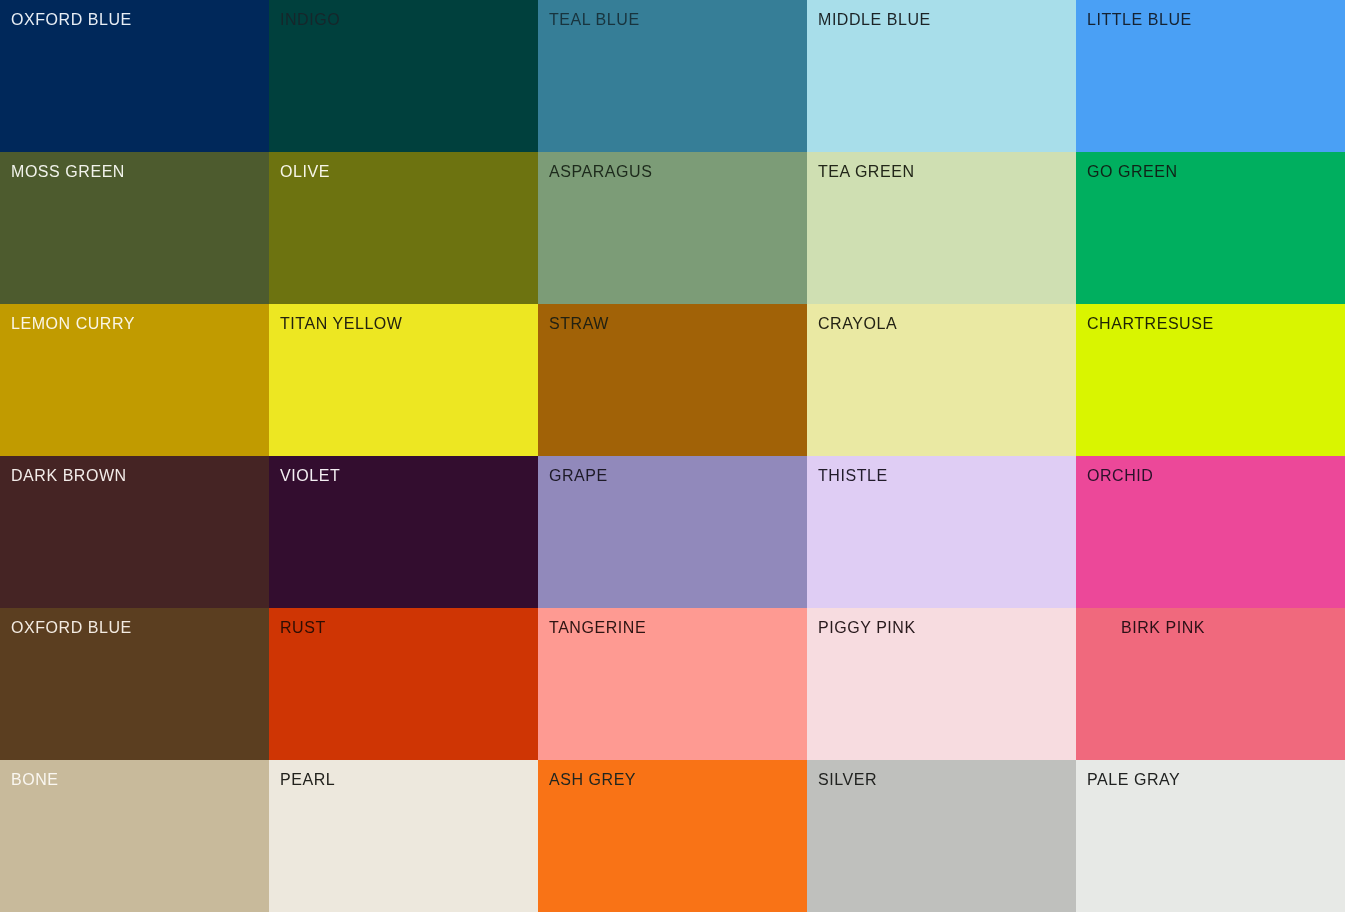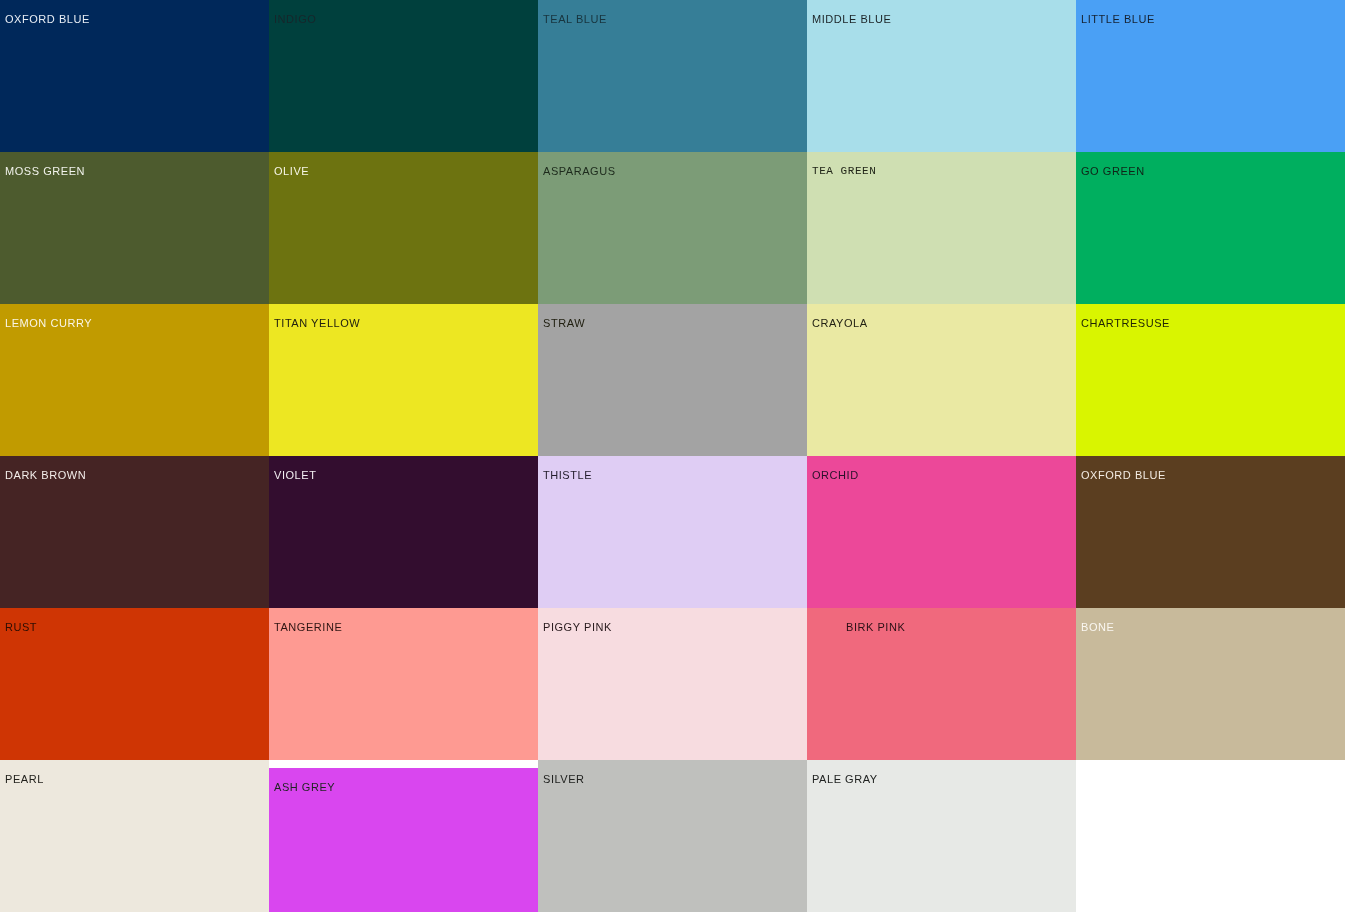--- a/index.html
+++ b/index.html
@@ -18,22 +18,22 @@
     width: 1345px;
     height: 912px;
   }
   .swatch {
     position: relative;
     overflow: hidden;
   }
   .swatch-label {
     position: absolute;
     top: 13px;
-    left: 5px;
-    font-size: 11px;
+    left: 11px;
+    font-size: 16px;
     line-height: 13px;
     letter-spacing: 0.55px;
     font-weight: 400;
     text-transform: uppercase;
     white-space: nowrap;
     -webkit-font-smoothing: antialiased;
   }
 </style>
 </head>
 <body>
@@ -56,46 +56,49 @@
     </div>
     <div class="swatch" style="background-color: rgb(77, 91, 46);">
       <span class="swatch-label" style="color: rgb(242, 243, 236);">MOSS GREEN</span>
     </div>
     <div class="swatch" style="background-color: rgb(109, 115, 16);">
       <span class="swatch-label" style="color: rgb(247, 246, 232);">OLIVE</span>
     </div>
     <div class="swatch" style="background-color: rgb(124, 156, 119);">
       <span class="swatch-label" style="color: rgb(29, 42, 28);">ASPARAGUS</span>
     </div>
-    <div class="swatch" style="background-color: rgb(207, 223, 178); font-family: Liberation Mono, monospace;">
+    <div class="swatch" style="background-color: rgb(207, 223, 178);">
       <span class="swatch-label" style="color: rgb(34, 38, 25);">TEA GREEN</span>
     </div>
     <div class="swatch" style="background-color: rgb(0, 175, 95);">
       <span class="swatch-label" style="color: rgb(16, 35, 23);">GO GREEN</span>
     </div>
     <div class="swatch" style="background-color: rgb(193, 155, 0);">
       <span class="swatch-label" style="color: rgb(250, 246, 230);">LEMON CURRY</span>
     </div>
     <div class="swatch" style="background-color: rgb(237, 231, 34);">
       <span class="swatch-label" style="color: rgb(35, 34, 16);">TITAN YELLOW</span>
     </div>
-    <div class="swatch" style="background-color: #a3a3a3;">
+    <div class="swatch" style="background-color: #a16207;">
       <span class="swatch-label" style="color: rgb(34, 33, 18);">STRAW</span>
     </div>
     <div class="swatch" style="background-color: rgb(234, 233, 163);">
       <span class="swatch-label" style="color: rgb(35, 34, 20);">CRAYOLA</span>
     </div>
     <div class="swatch" style="background-color: rgb(217, 245, 0);">
       <span class="swatch-label" style="color: rgb(31, 36, 5);">CHARTRESUSE</span>
     </div>
     <div class="swatch" style="background-color: rgb(69, 36, 36);">
       <span class="swatch-label" style="color: rgb(243, 237, 234);">DARK BROWN</span>
     </div>
     <div class="swatch" style="background-color: rgb(51, 13, 47); padding-left: 42px;">
       <span class="swatch-label" style="color: rgb(244, 239, 243);">VIOLET</span>
+    </div>
+    <div class="swatch" style="background-color: rgb(145, 137, 187);">
+      <span class="swatch-label" style="color: rgb(29, 26, 39);">GRAPE</span>
     </div>
     <div class="swatch" style="background-color: rgb(223, 205, 244);">
       <span class="swatch-label" style="color: rgb(34, 28, 43);">THISTLE</span>
     </div>
     <div class="swatch" style="background-color: #ec4899;">
       <span class="swatch-label" style="color: rgb(42, 17, 42);">ORCHID</span>
     </div>
     <div class="swatch" style="background-color: rgb(91, 62, 32);">
       <span class="swatch-label" style="color: rgb(243, 235, 226);">OXFORD BLUE</span>
     </div>
@@ -110,21 +113,21 @@
     </div>
     <div class="swatch" style="background-color: rgb(240, 105, 125);">
       <span class="swatch-label" style="color: rgb(44, 16, 22); padding-left: 34px;">BIRK PINK</span>
     </div>
     <div class="swatch" style="background-color: rgb(200, 186, 155);">
       <span class="swatch-label" style="color: rgb(250, 247, 241);">BONE</span>
     </div>
     <div class="swatch" style="background-color: rgb(237, 232, 221);">
       <span class="swatch-label" style="color: rgb(34, 33, 28);">PEARL</span>
     </div>
-    <div class="swatch" style="background-color: #d946ef; margin-top: 8px;">
+    <div class="swatch" style="background-color: #f97316;">
       <span class="swatch-label" style="color: rgb(30, 37, 32);">ASH GREY</span>
     </div>
     <div class="swatch" style="background-color: rgb(191, 192, 189);">
       <span class="swatch-label" style="color: rgb(33, 34, 32);">SILVER</span>
     </div>
     <div class="swatch" style="background-color: rgb(231, 233, 230);">
       <span class="swatch-label" style="color: rgb(32, 34, 33);">PALE GRAY</span>
     </div>
   </main>
 

